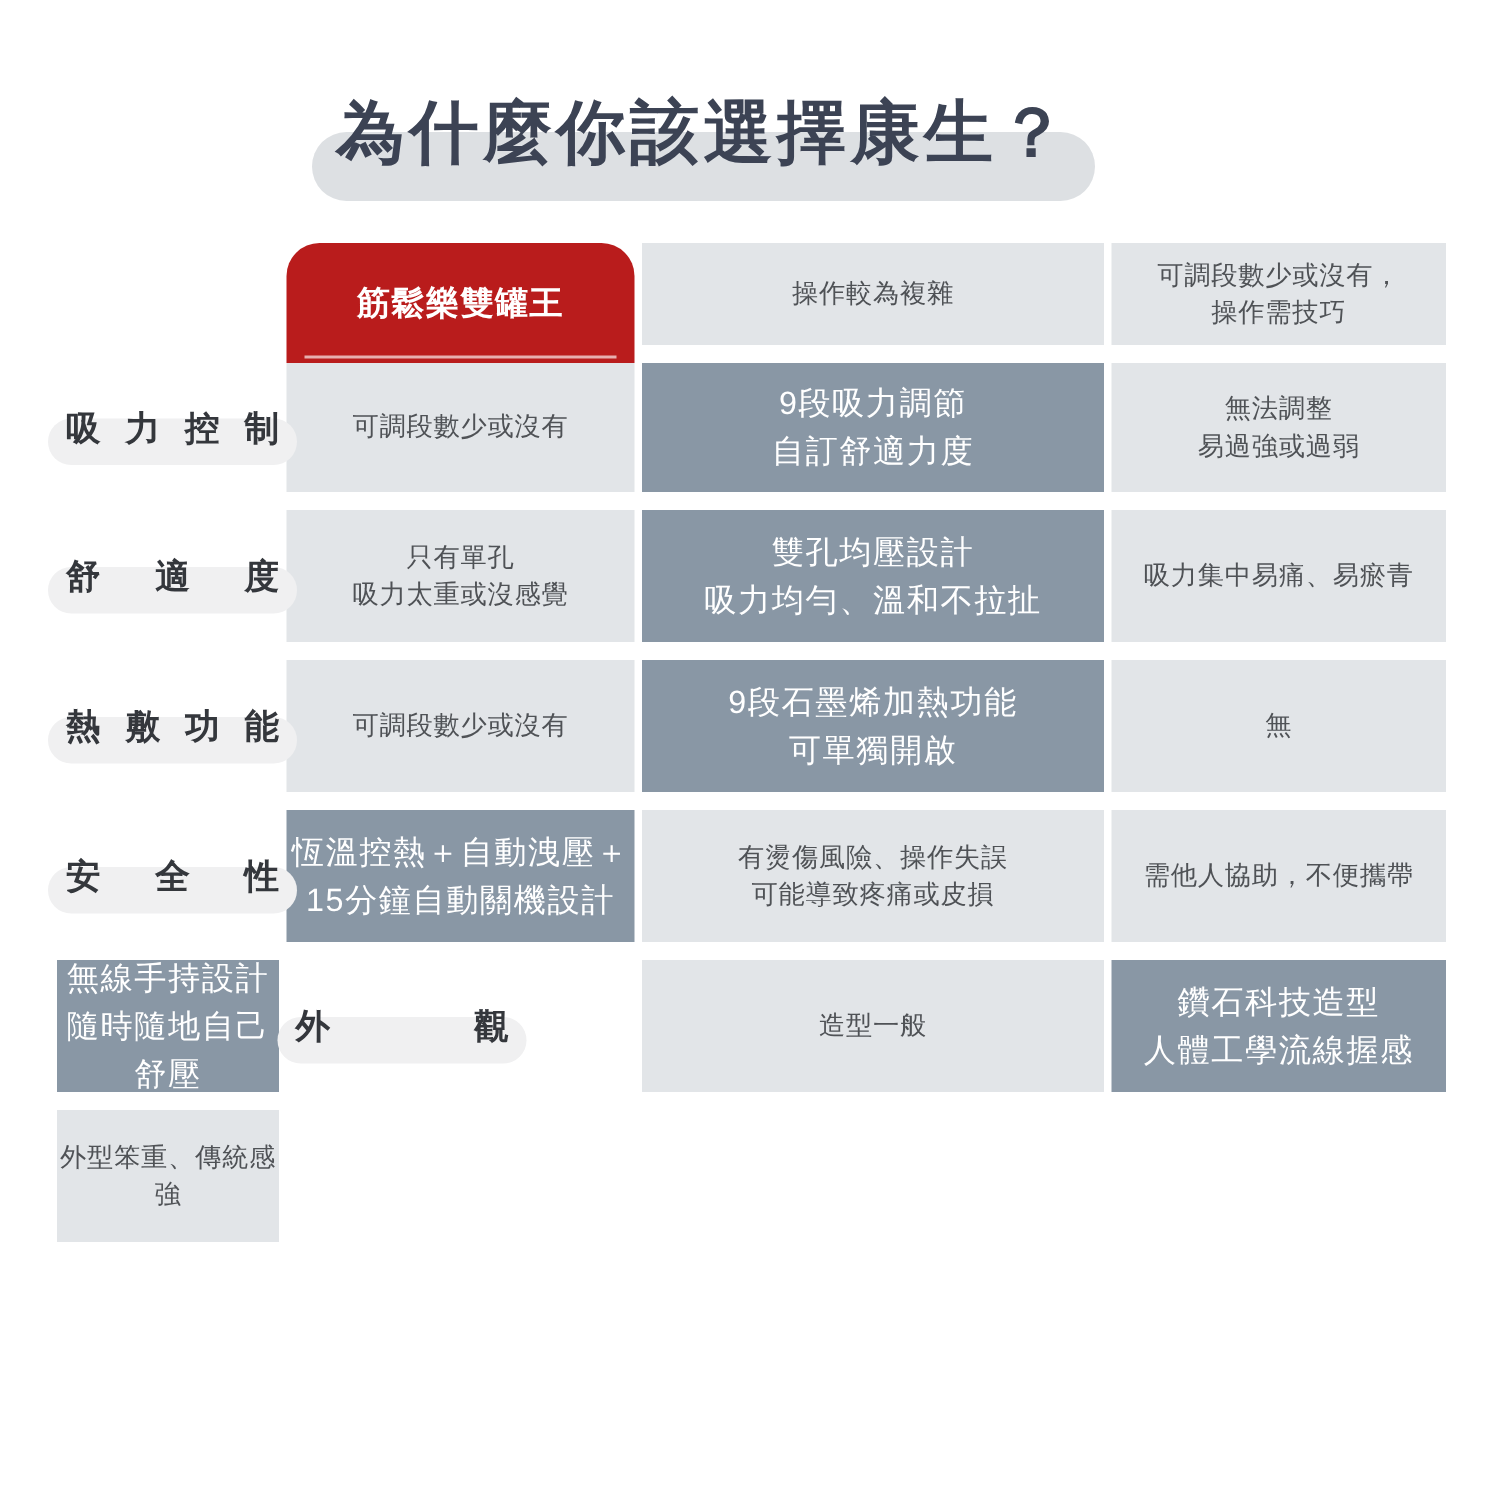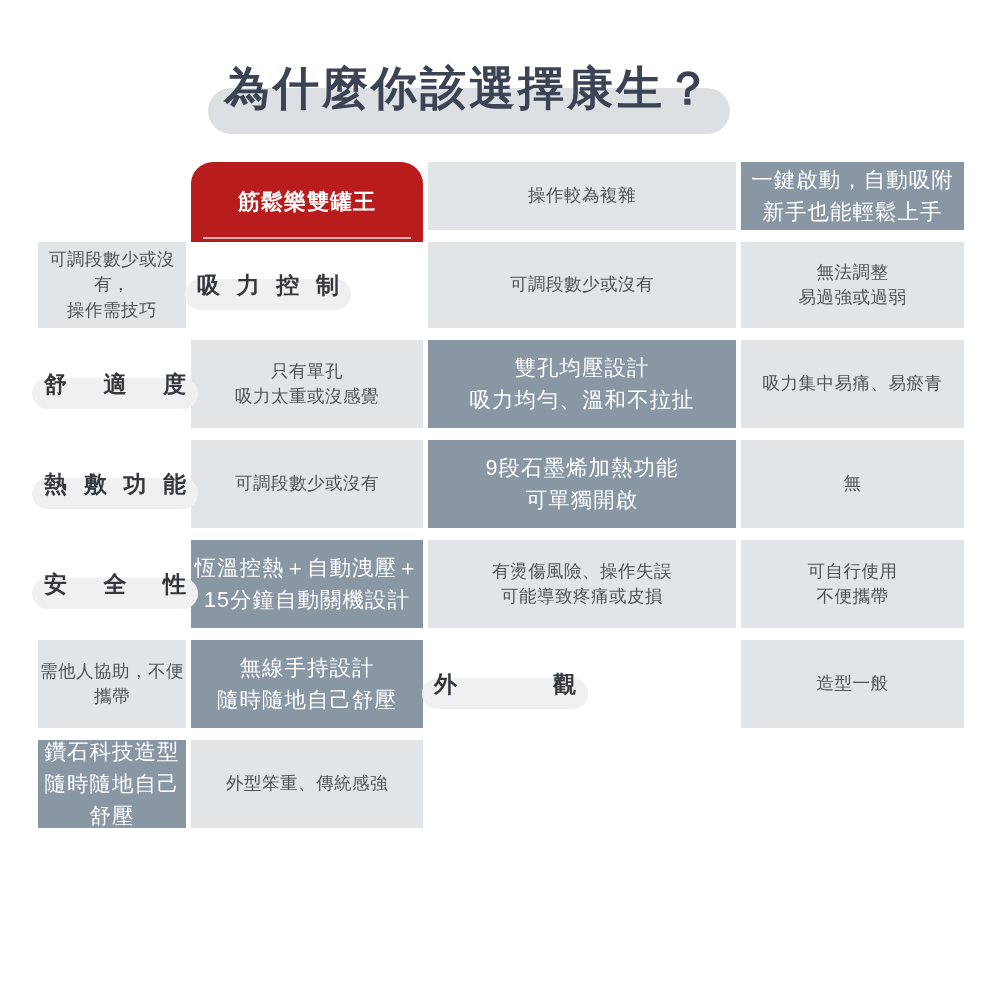--- a/index.html
+++ b/index.html
@@ -137,31 +137,31 @@
 
 <div class="cmp-table">
 
   <div class="hdr"></div>
   <div class="hdr hdr-product">
     <span>筋鬆樂雙罐王</span>
     <span class="hdr-divider"></span>
   </div>
 
   <div class="cell cell-side">操作較為複雜</div>
-  <div class="cell cell-product">一鍵啟動，自動吸附
-新手也能輕鬆上手</div>
   <div class="cell cell-side">可調段數少或沒有，
 操作需技巧</div>
 
   <div class="label-cell">
     <span class="pill-label">
         <span>吸力控制</span>
       </span>
   </div>
   <div class="cell cell-side">可調段數少或沒有</div>
+  <div class="cell cell-product">9段吸力調節
+自訂舒適力度</div>
   <div class="cell cell-side">無法調整
 易過強或過弱</div>
 
   <div class="label-cell">
     <span class="pill-label">
         <span>舒適度</span>
       </span>
   </div>
   <div class="cell cell-side">只有單孔
 吸力太重或沒感覺</div>
@@ -182,28 +182,26 @@
   <div class="label-cell">
     <span class="pill-label">
         <span>安全性</span>
       </span>
   </div>
   <div class="cell cell-product">恆溫控熱＋自動洩壓＋
 15分鐘自動關機設計</div>
   <div class="cell cell-side">有燙傷風險、操作失誤
 可能導致疼痛或皮損</div>
 
-  <div class="cell cell-side">可自行使用
-不便攜帶</div>
   <div class="cell cell-side">需他人協助，不便攜帶</div>
   <div class="cell cell-product">無線手持設計
 隨時隨地自己舒壓</div>
 
   <div class="label-cell">
     <span class="pill-label">
         <span>外觀</span>
       </span>
   </div>
   <div class="cell cell-side">造型一般</div>
   <div class="cell cell-product">鑽石科技造型
-隨時隨地自己舒壓</div>
+人體工學流線握感</div>
   <div class="cell cell-side">外型笨重、傳統感強</div>
 </div>
 
 </body></html>

